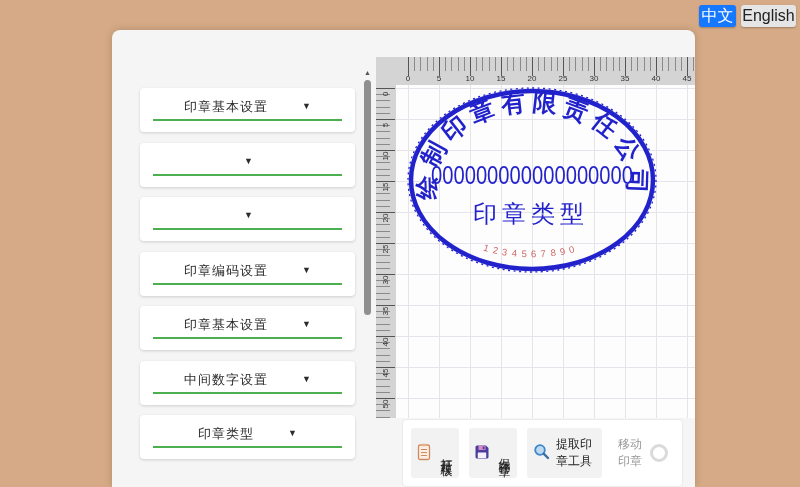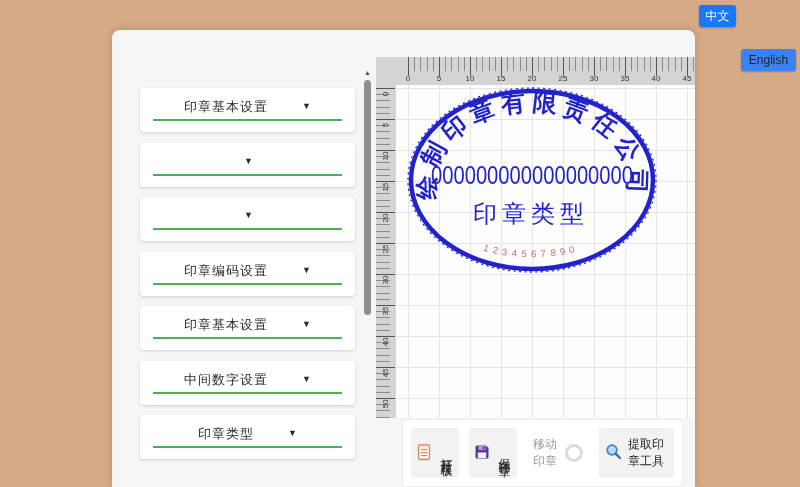--- a/index.html
+++ b/index.html
@@ -6,25 +6,25 @@
   html,body { width:800px; height:487px; overflow:hidden; }
   body {
     font-family:"Liberation Sans","DejaVu Sans",sans-serif;
     background:#d6aa86;
     position:relative;
   }
 
   
   .lang-btn {
     position:absolute; top:5px; height:22px; border:none; border-radius:3px;
-    font-size:12px; cursor:pointer; font-family:inherit;
+    font-size:16px; cursor:pointer; font-family:inherit;
     box-shadow:0 1px 2px rgba(0,0,0,.25);
   }
   .lang-zh { left:699px; width:37px; background:#1677ff; color:#fff; }
-  .lang-en { left:741px; width:55px; background:#3b82f6; color:#222;margin-top:44px; }
+  .lang-en { left:741px; width:55px; background:#e5e5e5; color:#222; }
 
   
   .panel {
     position:absolute; left:112px; top:30px; width:583px; height:457px;
     background:#f5f5f5; border-radius:8px 8px 0 0;
     box-shadow:0 0 8px rgba(0,0,0,.18);
   }
 
   
   .sidebar { position:absolute; left:28px; top:58px; width:215px; }
@@ -235,28 +235,28 @@
       <span>
         <svg width="16" height="16" viewBox="0 0 16 16">
           <path d="M1.5 3 A1.5 1.5 0 0 1 3 1.5 H12 L14.5 4 V13 A1.5 1.5 0 0 1 13 14.5 H3 A1.5 1.5 0 0 1 1.5 13 Z" fill="#4a3fa0"></path>
           <rect x="4.5" y="1.8" width="7" height="4.2" fill="#d98cc0"></rect>
           <rect x="8.7" y="2.5" width="1.8" height="2.8" fill="#4a3fa0"></rect>
           <rect x="3.8" y="8.5" width="8.4" height="5.6" rx="0.6" fill="#f5f0fa"></rect>
         </svg>
       </span>
       <span class="v-label">保存印章</span>
     </button>
-    <button class="tool-btn tb-move">
-      <span class="m-label">移动印章</span>
-      <span class="toggle-circle"></span>
-    </button>
     <button class="tool-btn tb-wide">
       <span>
         <svg width="17" height="17" viewBox="0 0 17 17">
           <circle cx="7" cy="7" r="4.8" fill="#bcd9f2" stroke="#3f86c9" stroke-width="1.8"></circle>
           <line x1="10.6" y1="10.6" x2="15" y2="15" stroke="#3a6ea5" stroke-width="2.4" stroke-linecap="round"></line>
         </svg>
       </span>
       <span class="w-label">提取印章工具</span>
     </button>
+    <button class="tool-btn tb-move">
+      <span class="m-label">移动印章</span>
+      <span class="toggle-circle"></span>
+    </button>
   </div>
 
 </div>
 
 </body></html>

